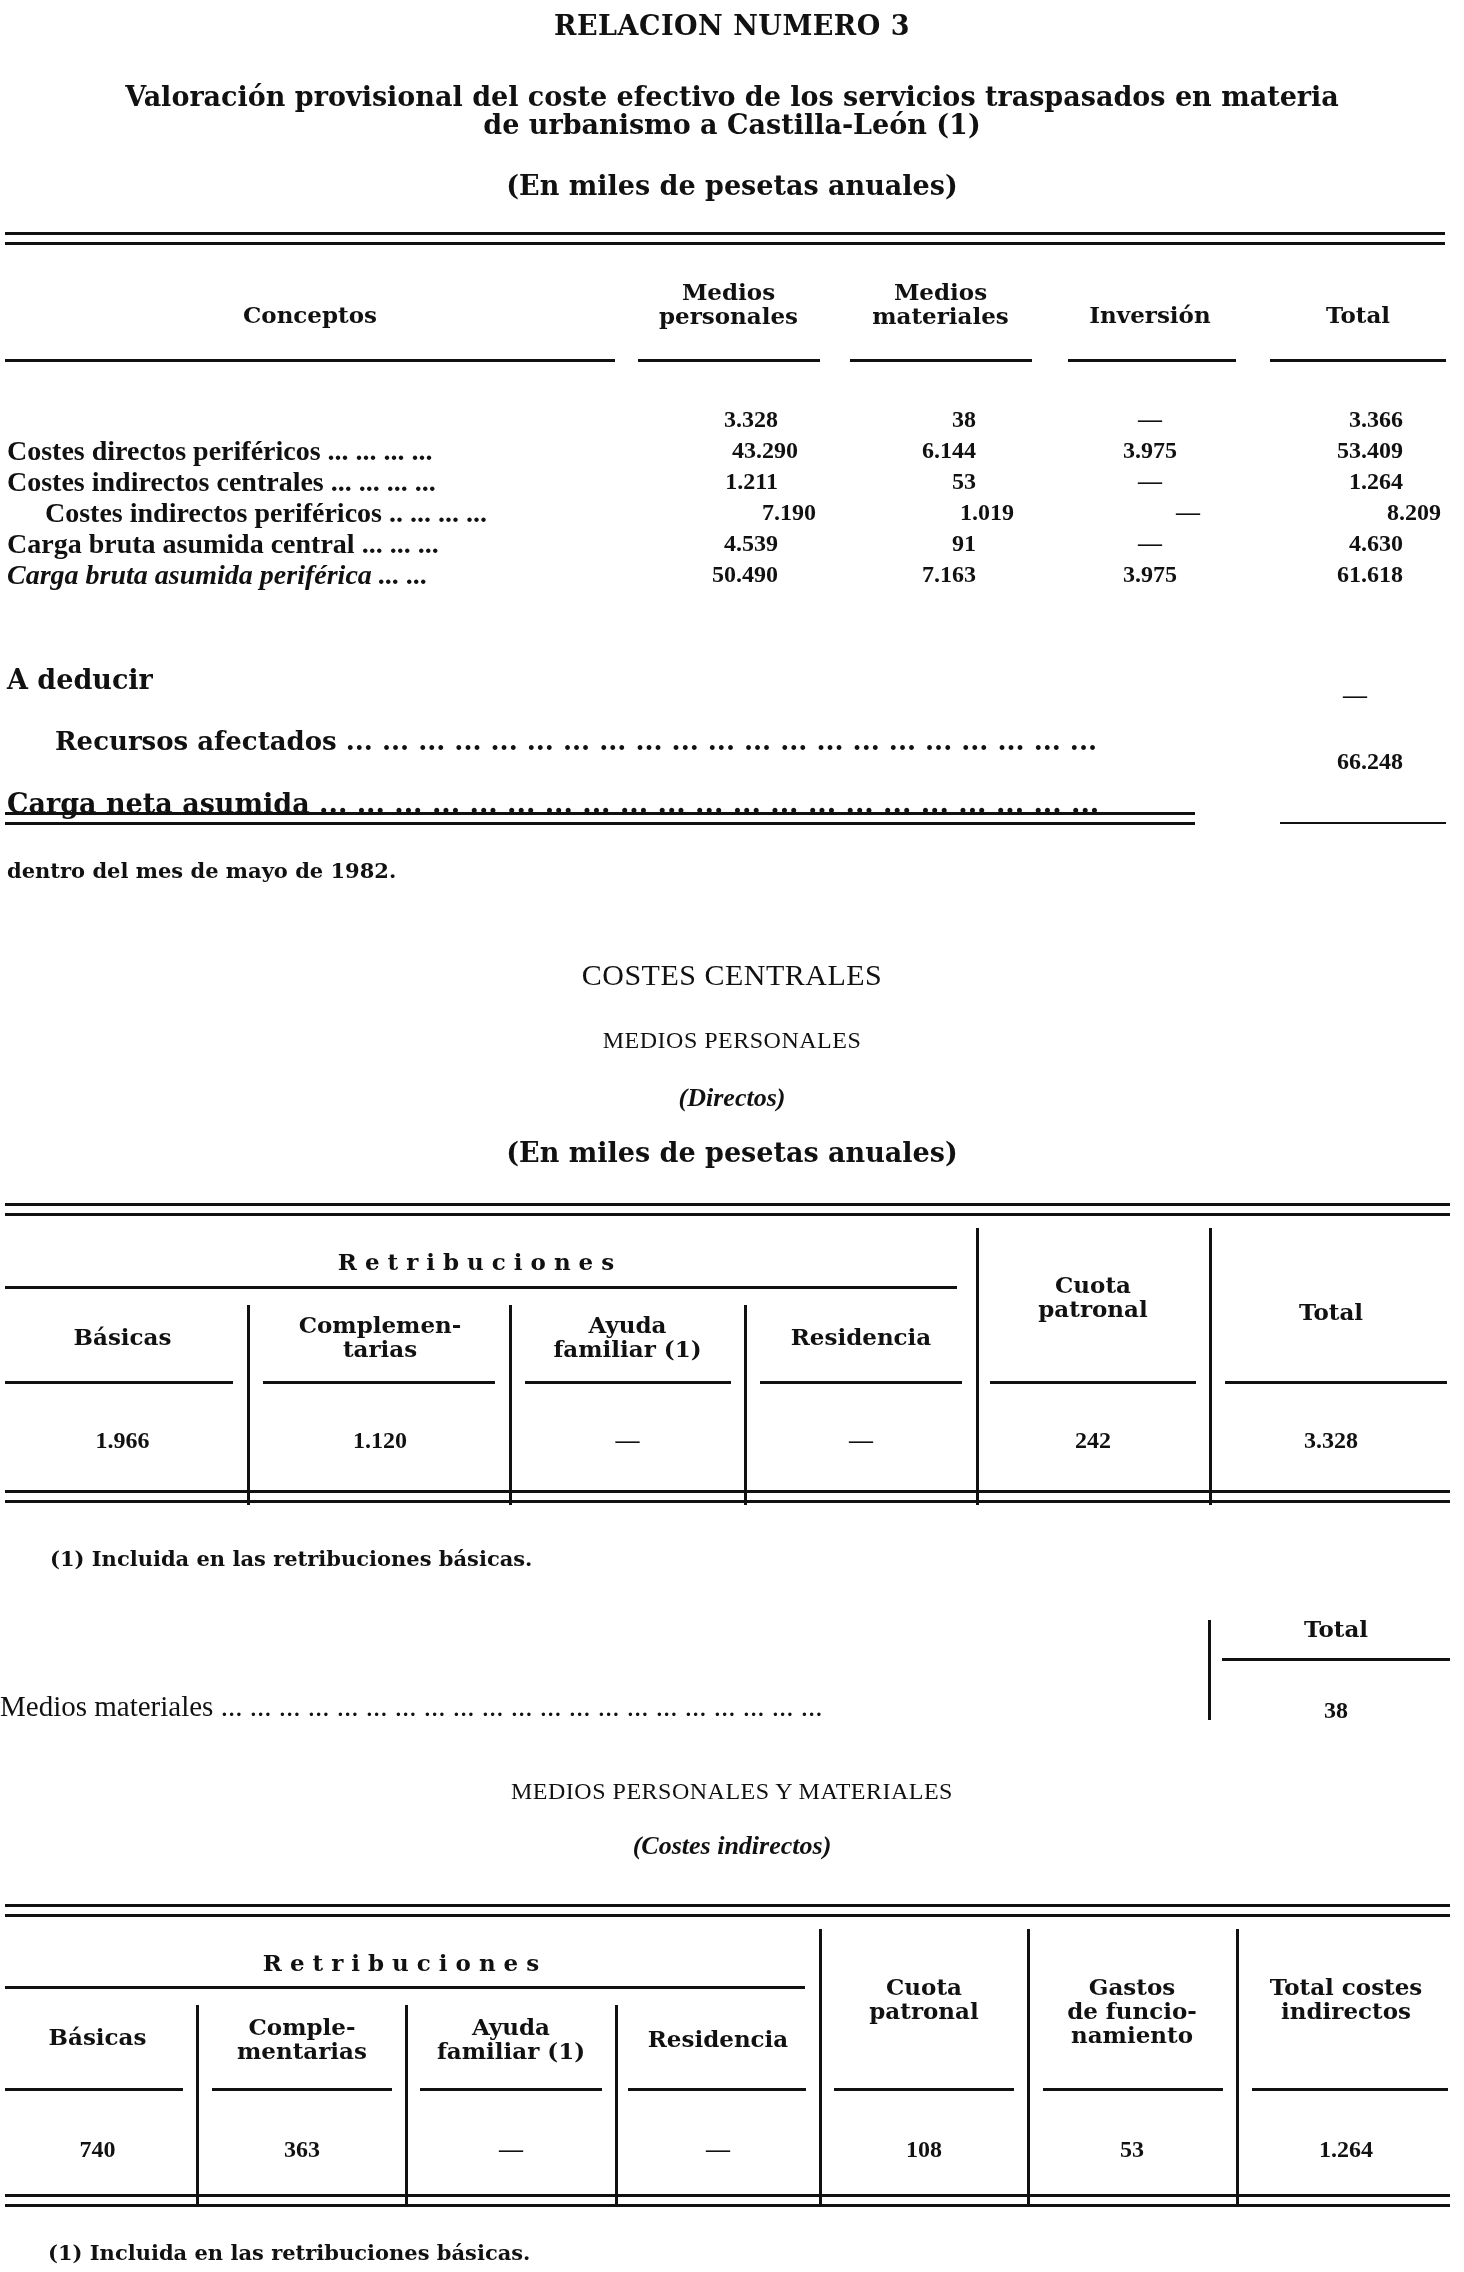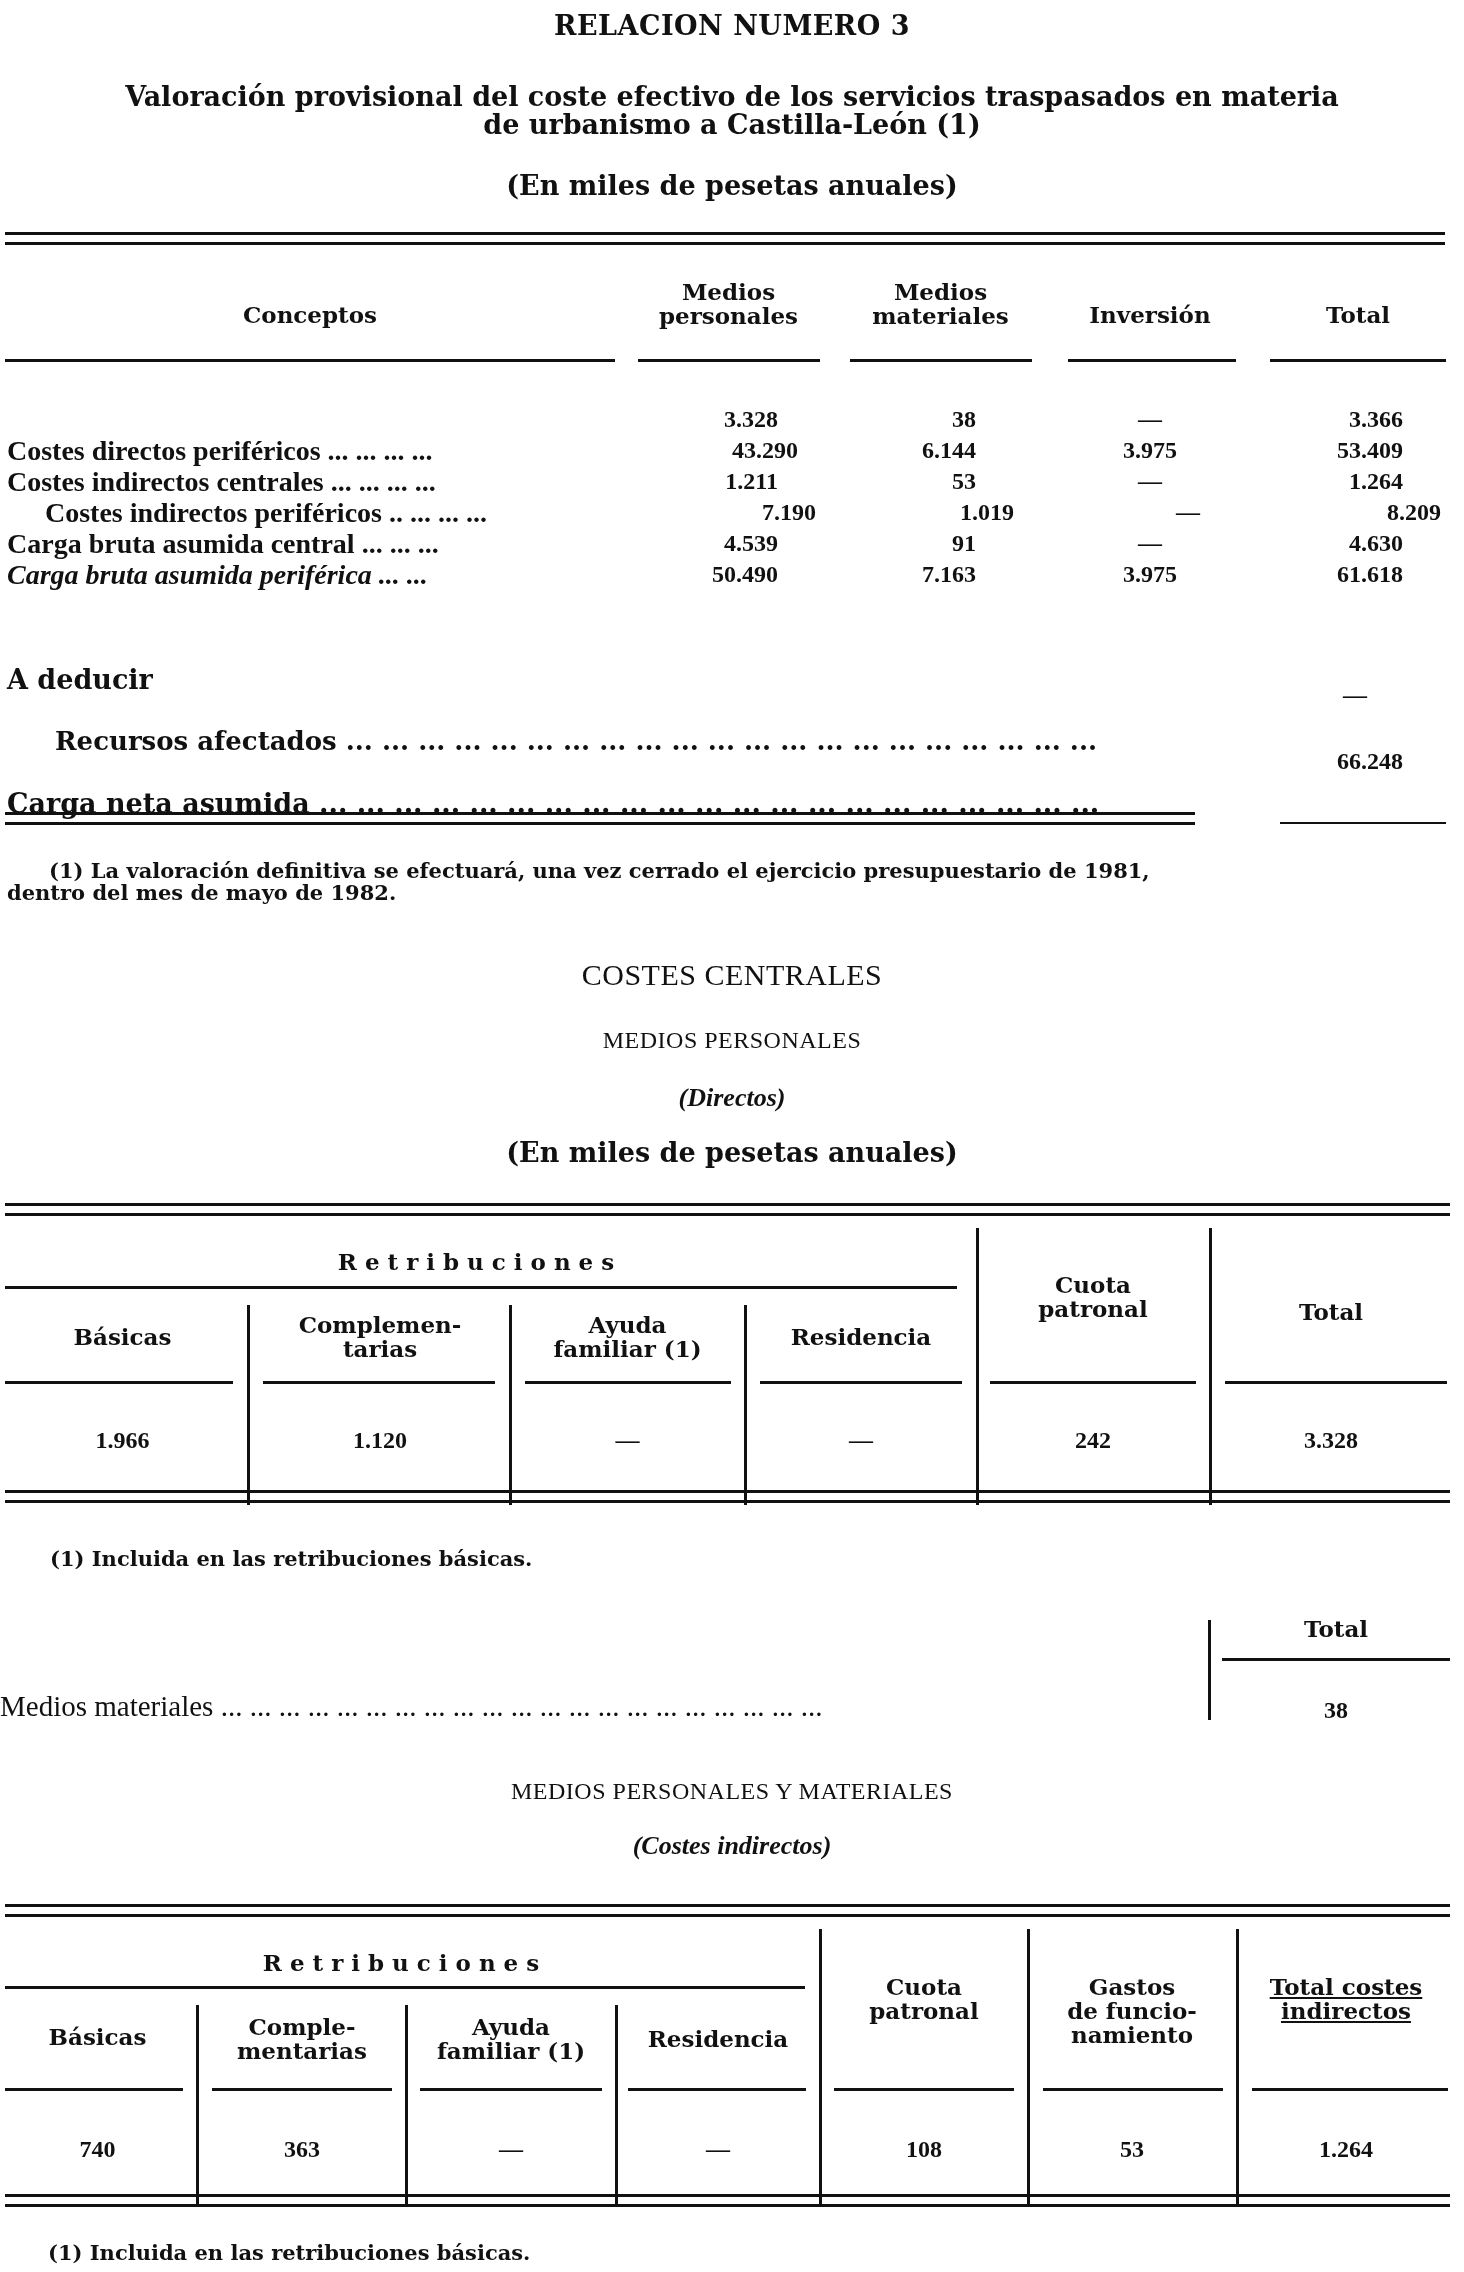--- a/index.html
+++ b/index.html
@@ -104,21 +104,20 @@
   <div class="abs numc" style="left:1300px;width:110px;top:682px;">—</div>
 
   <div class="abs bold" style="left:7px;top:742px;font-size:27px;white-space:nowrap;width:1243px;overflow:hidden;">Carga neta asumida ... ... ... ... ... ... ... ... ... ... ... ... ... ... ... ... ... ... ... ... ...</div>
   <div class="abs num" style="left:1250px;width:153px;top:748px;">66.248</div>
 
   <div class="hr" style="left:5px;width:1190px;top:812px;"></div>
   <div class="hr" style="left:5px;width:1190px;top:822px;"></div>
   <div class="hr" style="left:1280px;width:166px;top:822px;height:2px;"></div>
 
   <div class="abs note" style="left:7px;top:860px;width:1445px;">
-    <div style="padding-left:42px;">(1) La valoración definitiva se efectuará, una vez cerrado el ejercicio presupuestario de 1981,</div>
     <div>dentro del mes de mayo de 1982.</div>
   </div>
 </div>
 
 <div class="abs center sec" style="left:0;width:1464px;top:958px;">COSTES CENTRALES</div>
 <div class="abs center sec2" style="left:0;width:1464px;top:1027px;">MEDIOS PERSONALES</div>
 <div class="abs center ital" style="left:0;width:1464px;top:1083px;">(Directos)</div>
 <div class="abs center paren" style="left:0;width:1464px;top:1137px;">(En miles de pesetas anuales)</div>
 
 <div>
@@ -209,21 +208,21 @@
   <div class="abs hdr" style="left:620px;width:196px;top:2027px;">Residencia</div>
   <div class="abs hdr" style="left:825px;width:198px;top:1975px;">
     <div>Cuota</div>
     <div>patronal</div>
   </div>
   <div class="abs hdr" style="left:1033px;width:198px;top:1975px;">
     <div>Gastos</div>
     <div>de funcio-</div>
     <div>namiento</div>
   </div>
-  <div class="abs hdr" style="left:1242px;width:208px;top:1975px;text-decoration:underline;">
+  <div class="abs hdr" style="left:1242px;width:208px;top:1975px;">
     <div>Total costes</div>
     <div>indirectos</div>
   </div>
 
   <div class="hr" style="left:5px;width:178px;top:2088px;"></div>
   <div class="hr" style="left:212px;width:180px;top:2088px;"></div>
   <div class="hr" style="left:420px;width:182px;top:2088px;"></div>
   <div class="hr" style="left:628px;width:178px;top:2088px;"></div>
   <div class="hr" style="left:834px;width:180px;top:2088px;"></div>
   <div class="hr" style="left:1043px;width:180px;top:2088px;"></div>

